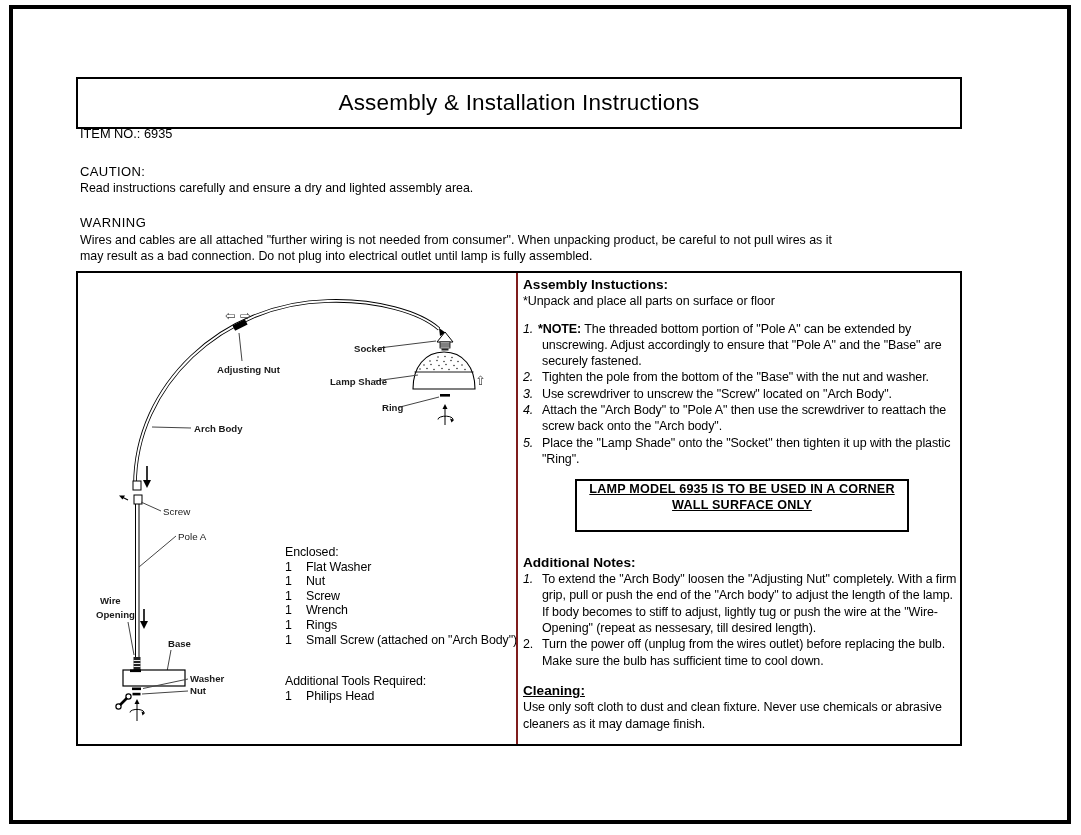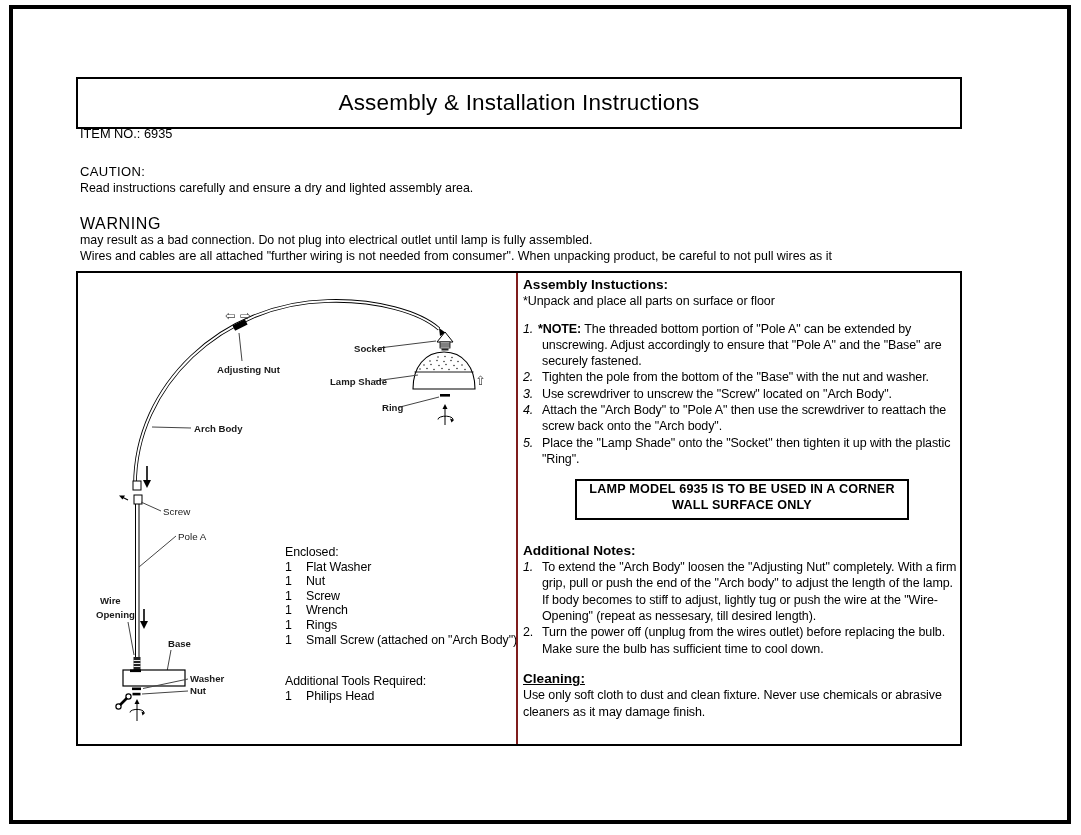--- a/index.html
+++ b/index.html
@@ -15,21 +15,21 @@
   }
   .title-box {
     position:absolute; left:76px; top:77px; width:886px; height:52px;
     border:2px solid #000; box-sizing:border-box;
     display:flex; align-items:center; justify-content:center;
     font-size:22.5px; letter-spacing:0.2px;
   }
   .item-no { position:absolute; left:80px; top:126px; font-size:12.8px; }
   .caution-title { position:absolute; left:80px; top:164px; font-size:13px; letter-spacing:0.4px; }
   .caution-text  { position:absolute; left:80px; top:181px; font-size:12.4px; }
-  .warning-title { position:absolute; left:80px; top:215px; font-size:16px; letter-spacing:0.6px; }
+  .warning-title { position:absolute; left:80px; top:215px; font-size:13px; letter-spacing:0.6px; }
   .warning-text  { position:absolute; left:80px; top:233px; font-size:12.4px; line-height:15.6px; white-space:nowrap; }
 
   .content-box {
     position:absolute; left:76px; top:271px; width:886px; height:475px;
     border:2px solid #000; box-sizing:border-box;
   }
   .diagram-svg { position:absolute; left:0; top:0; }
 
   .enclosed {
     position:absolute; left:207px; top:272px; font-size:12.4px; line-height:14.6px;
@@ -48,21 +48,21 @@
   .sec-title { font-weight:bold; font-size:13.6px; letter-spacing:0; }
   .steps { margin-top:11px; }
   .step { display:flex; }
   .step-num { width:19px; flex:none; font-style:italic; }
   .step-num.roman { font-style:normal; }
   .step-body { flex:1; }
   .step-note { text-indent:-4px; }
   .lamp-box {
     width:330px; margin:12px 16px 0 52px; border:2px solid #000;
     font-weight:bold; font-size:12.6px; line-height:15.8px;
-    text-align:center; padding:1px 0 4px 0; letter-spacing:0.2px;
+    text-align:center; padding:1px 0 16px 0; letter-spacing:0.2px;text-decoration:underline;
   }
   .notes-title { margin-top:23px; }
   .cleaning-title { margin-top:14px;text-decoration:underline; }
   svg text.lbl { font-family:"Liberation Sans", sans-serif; font-size:9.6px; fill:#1a1a1a; font-weight:bold; }
   svg text.lbl.rg { font-weight:normal; font-size:9.8px; }
   svg text.glyph { font-family:"DejaVu Sans", sans-serif; fill:#444; }
 </style>
 </head>
 <body>
 
@@ -72,22 +72,22 @@
   <span>Assembly &amp; Installation Instructions</span>
 </div>
 
 <div class="item-no">ITEM NO.: 6935</div>
 
 <div class="caution-title">CAUTION:</div>
 <div class="caution-text">Read instructions carefully and ensure a dry and lighted assembly area.</div>
 
 <div class="warning-title">WARNING</div>
 <div class="warning-text">
+  <div>Wires and cables are all attached "further wiring is not needed from consumer". When unpacking product, be careful to not pull wires as it</div>
   <div>may result as a bad connection. Do not plug into electrical outlet until lamp is fully assembled.</div>
-  <div>Wires and cables are all attached "further wiring is not needed from consumer". When unpacking product, be careful to not pull wires as it</div>
 </div>
 
 <div class="content-box">
 
   <svg class="diagram-svg" width="438" height="471" viewBox="0 0 438 471" xmlns="http://www.w3.org/2000/svg">
 
     <g>
       <path d="M57,212 C57,112 145,30 250,28 C298,26.5 342,39 361,56" fill="none" stroke="#000" stroke-width="3.6"></path>
       <path d="M57,212 C57,112 145,30 250,28 C298,26.5 342,39 361,56" fill="none" stroke="#fff" stroke-width="1.9"></path>
     </g>

